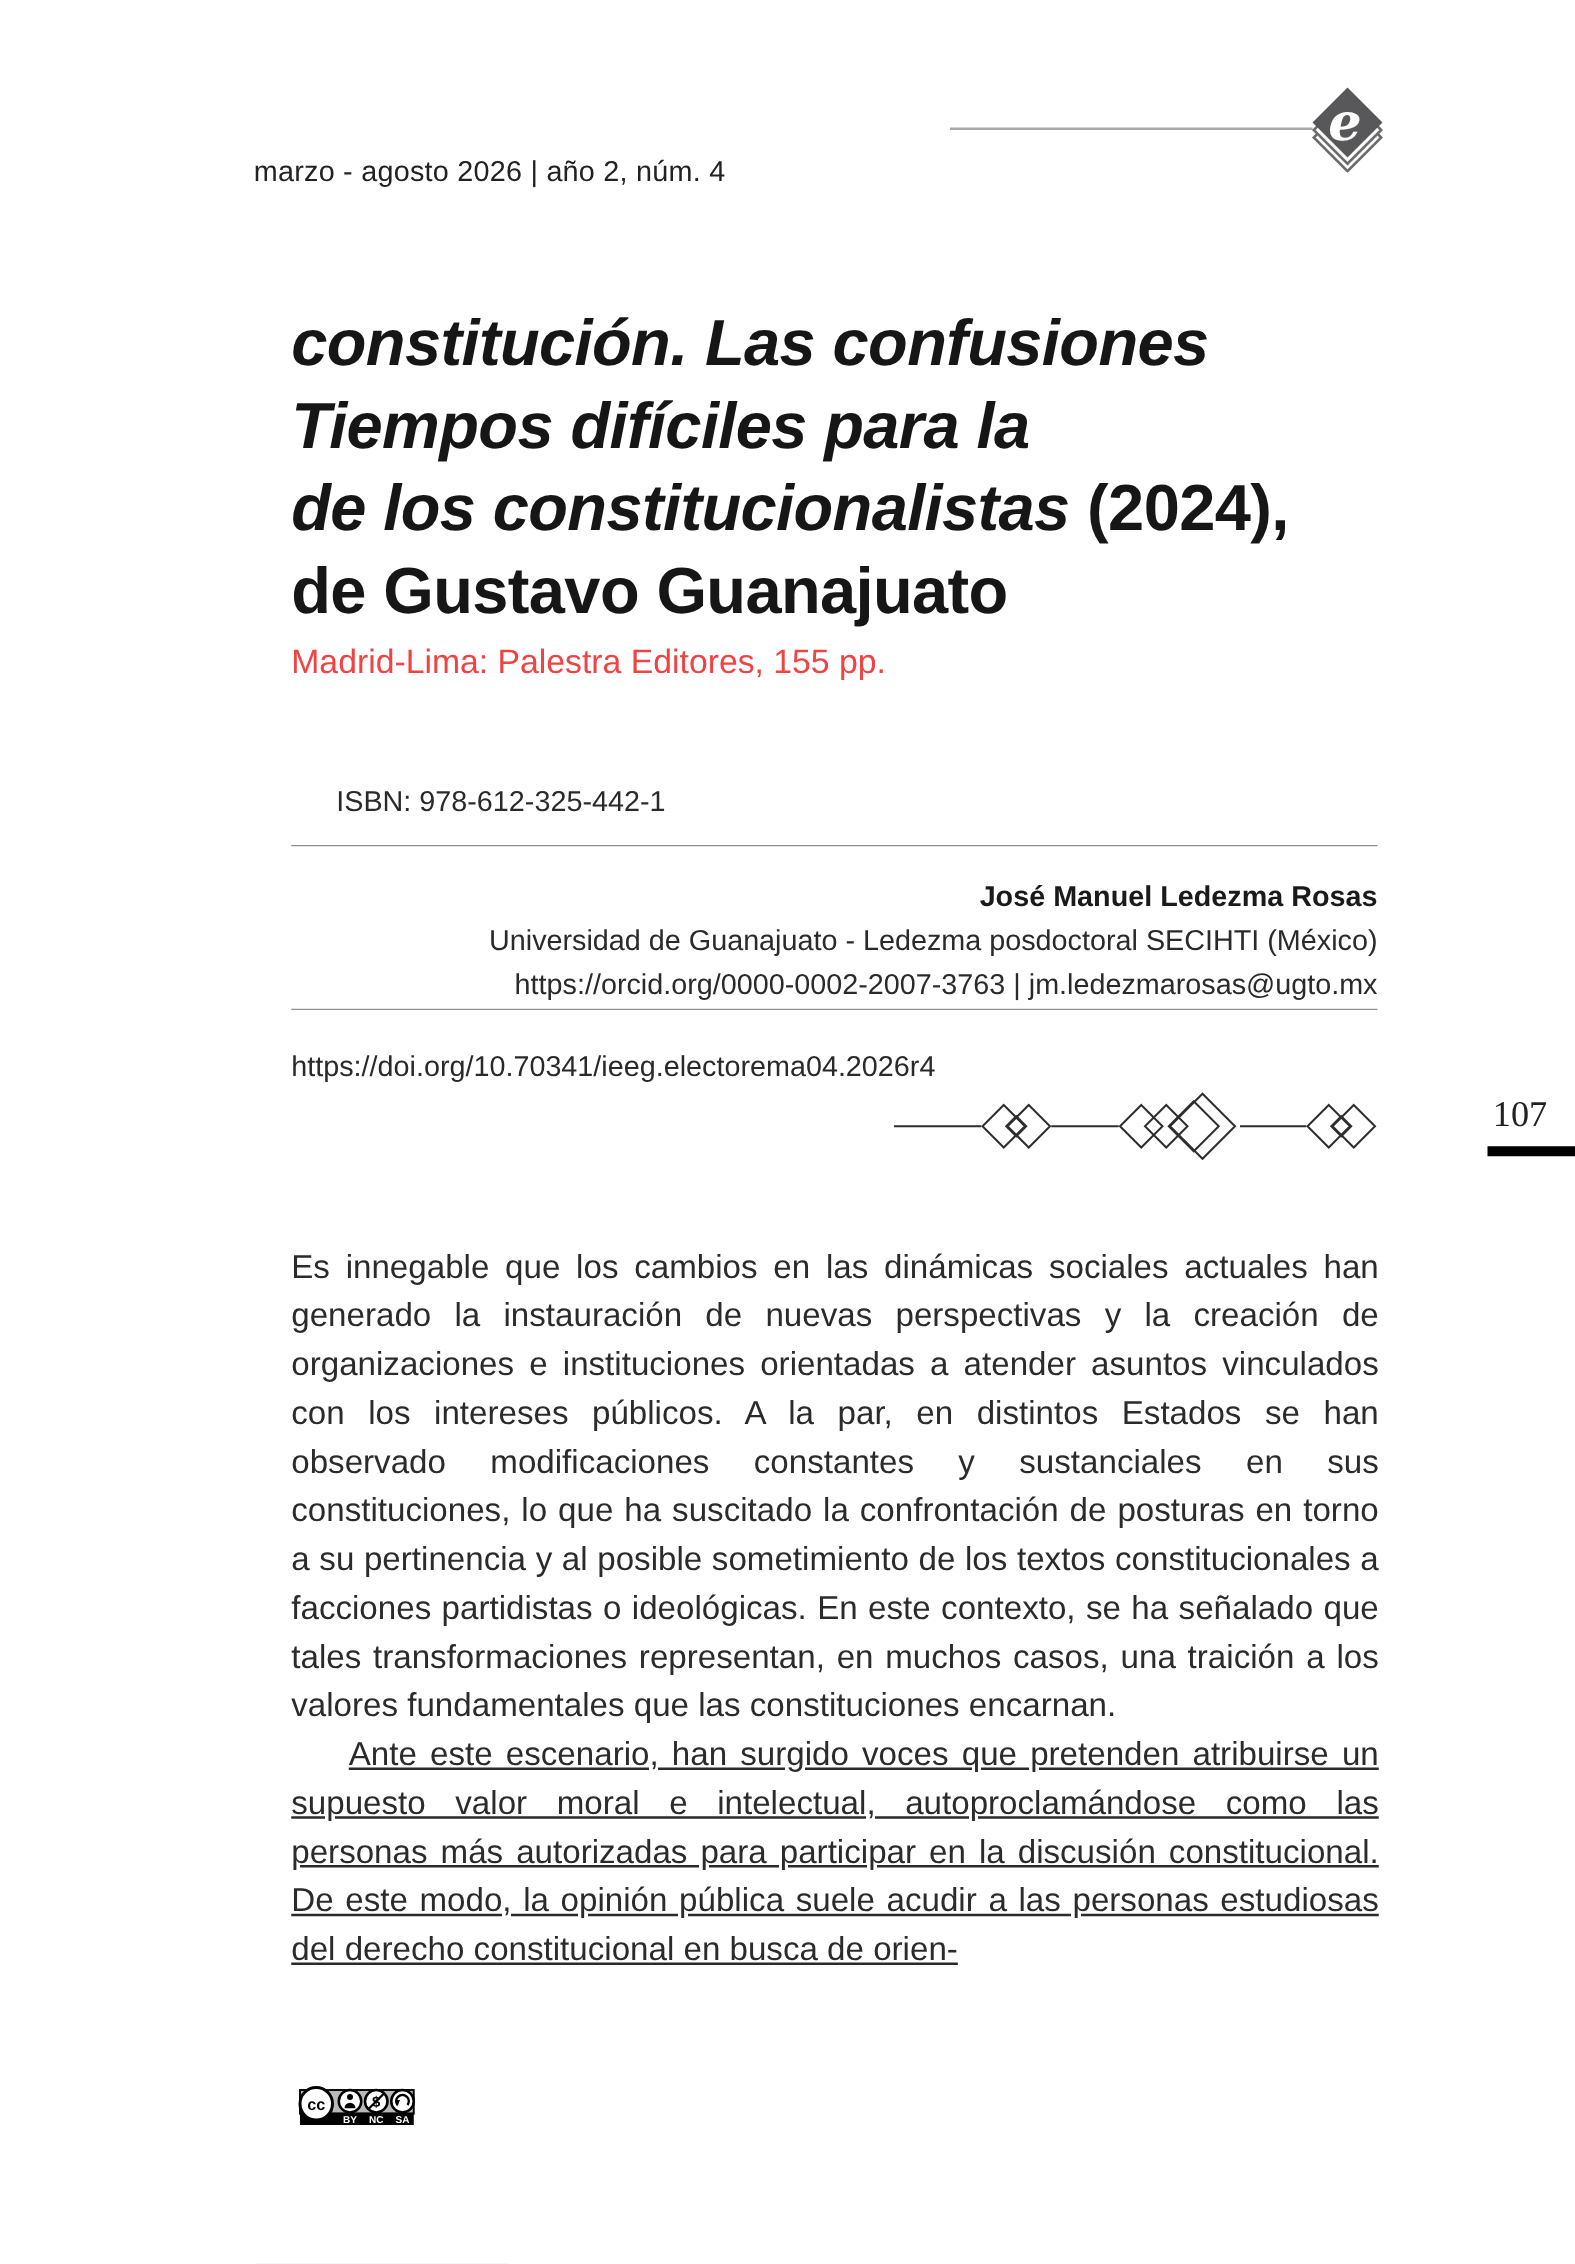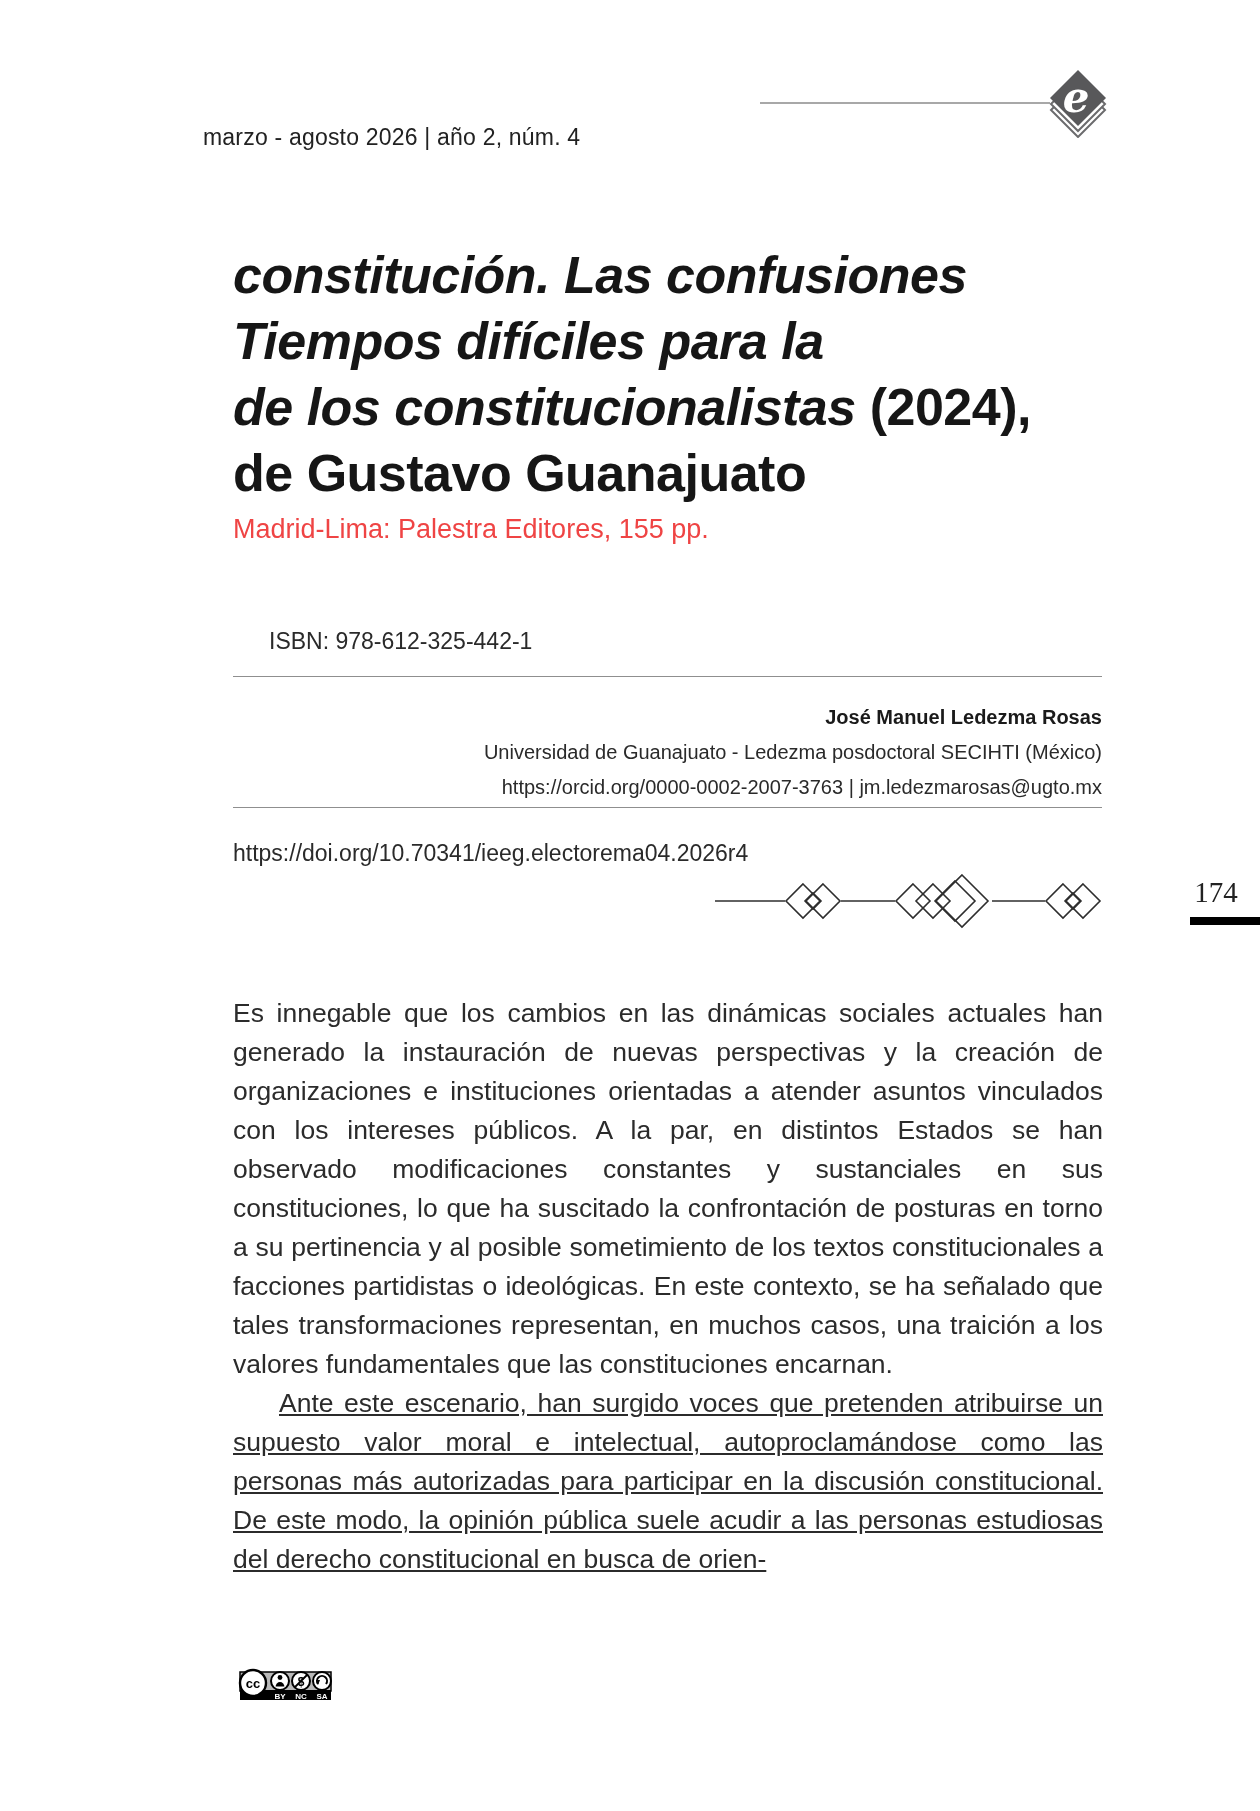--- a/index.html
+++ b/index.html
@@ -61,21 +61,21 @@
     width: 869px; height: 1px;
     background: #8f8f8f;
   }
   .rule1 { top: 676px; }
   .rule2 { top: 807px; }
 
   .author-block {
     left: 233px; top: 700px;
     width: 869px;
     text-align: right;
-    font-size: 20px;
+    font-size: 23px;
     line-height: 35px;
     color: #2a2a2a;
   }
   .author-name { font-weight: bold; color: #1a1a1a; }
 
   .doi {
     left: 233px; top: 840px;
     font-size: 23px;
     color: #2a2a2a;
   }
@@ -165,21 +165,21 @@
         <path d="M240 8 L260 28 L240 48 L220 28 Z"></path>
         <path d="M247 2 L273 28 L247 54 L221 28 Z"></path>
 
         <path d="M348 11 L365 28 L348 45 L331 28 Z"></path>
         <path d="M368 11 L385 28 L368 45 L351 28 Z"></path>
         <path d="M358 20 L366 28 L358 36 L350 28 Z"></path>
       </g>
     </svg>
   </div>
 
-  <div class="abs page-number">174</div>
+  <div class="abs page-number">107</div>
   <div class="abs page-bar"></div>
 
   <div class="abs body-text">
     <p>Es innegable que los cambios en las dinámicas sociales actuales han generado la instauración de nuevas perspectivas y la creación de organizaciones e instituciones orientadas a atender asuntos vinculados con los intereses públicos. A la par, en distintos Estados se han observado modificaciones constantes y sustanciales en sus constituciones, lo que ha suscitado la confrontación de posturas en torno a su pertinencia y al posible sometimiento de los textos constitucionales a facciones partidistas o ideológicas. En este contexto, se ha señalado que tales transformaciones representan, en muchos casos, una traición a los valores fundamentales que las constituciones encarnan.</p>
     <p class="indent">Ante este escenario, han surgido voces que pretenden atribuirse un supuesto valor moral e intelectual, autoproclamándose como las personas más autorizadas para participar en la discusión constitucional. De este modo, la opinión pública suele acudir a las personas estudiosas del derecho constitucional en busca de orien-</p>
   </div>
 
   <div class="abs cc-badge">
     <svg width="96" height="36" viewBox="0 0 96 36">
       <rect x="3" y="6" width="91" height="19" fill="#b9b9b9" stroke="#000" stroke-width="1.5"></rect>

